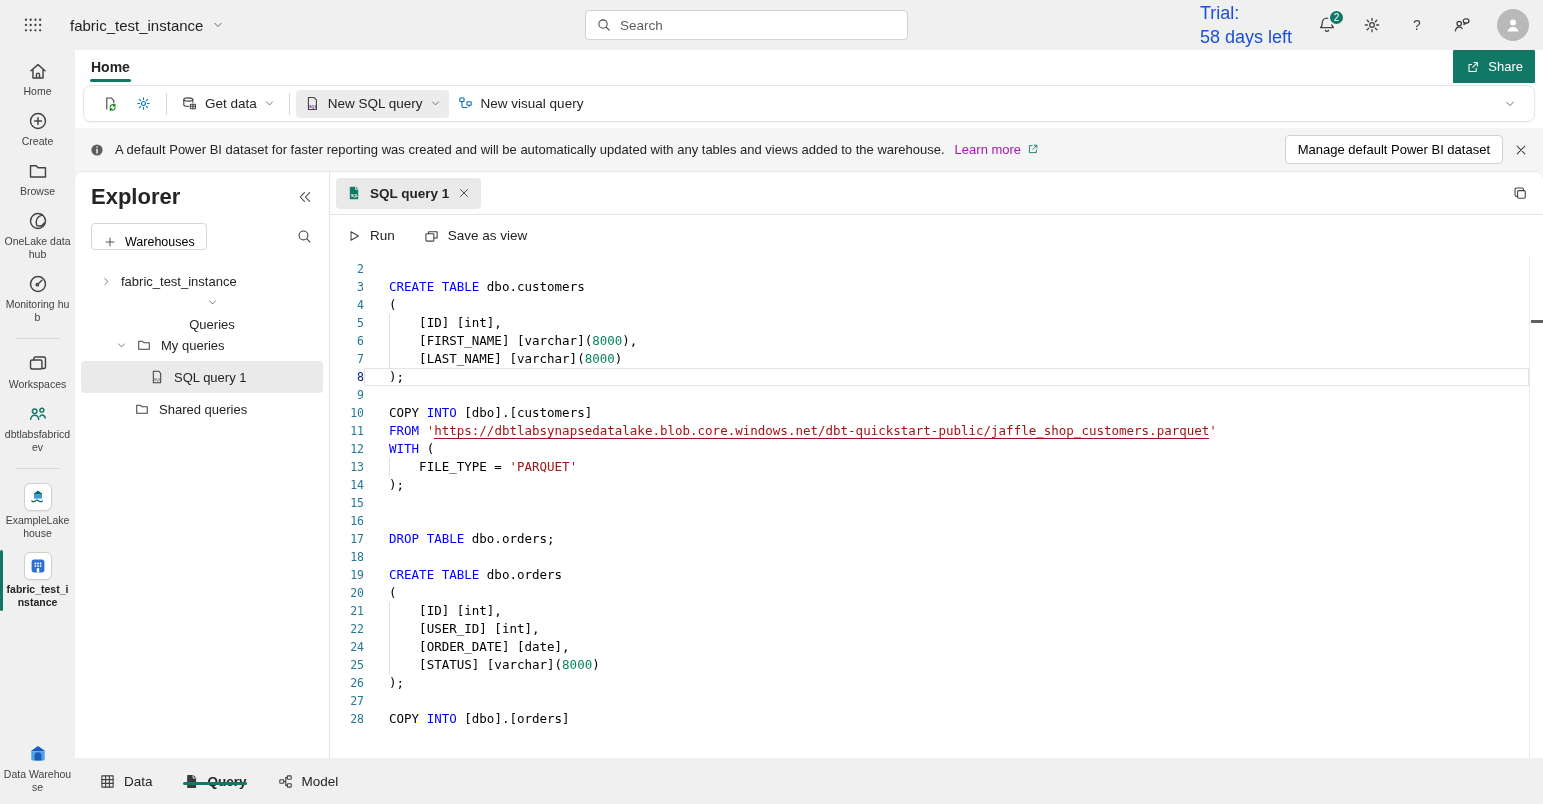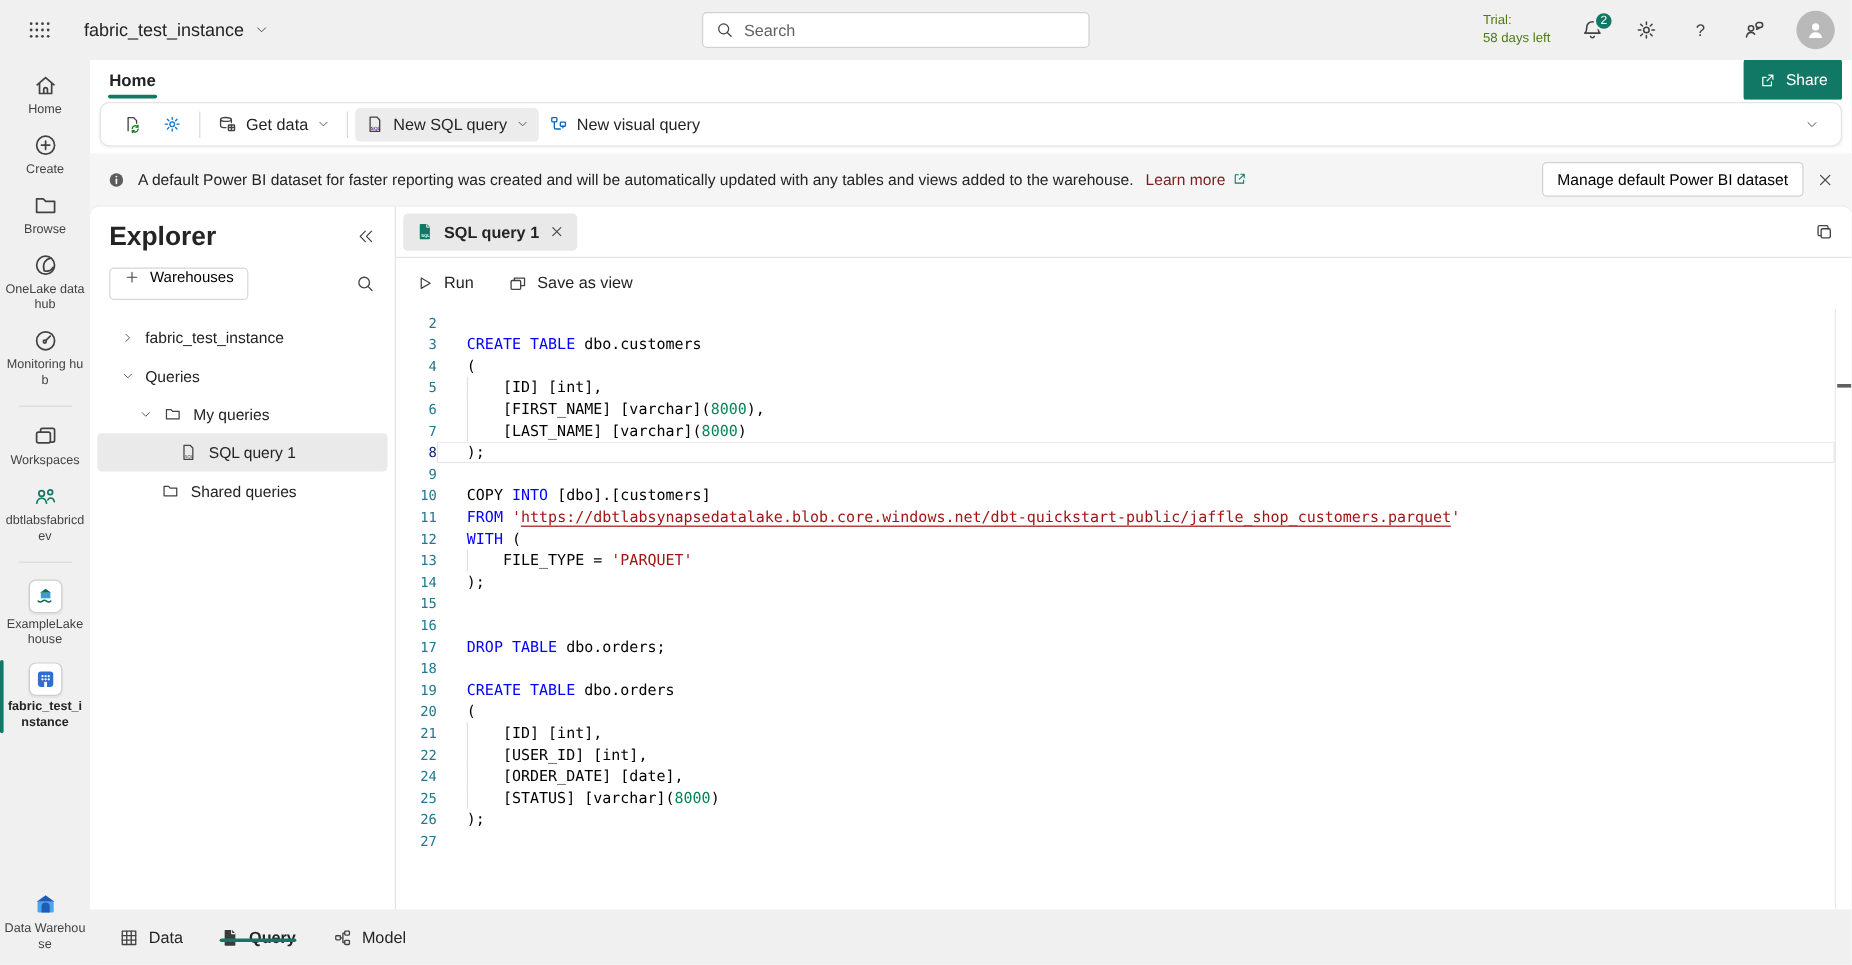--- a/index.html
+++ b/index.html
@@ -9,21 +9,21 @@
   .icon svg{display:block;width:18px;height:18px;stroke:#424242;fill:none;stroke-width:1.3;stroke-linecap:round;stroke-linejoin:round}
   .i22 svg{width:22px;height:22px}.i20 svg{width:20px;height:20px}.i17 svg{width:17px;height:17px}
   .i16 svg{width:16px;height:16px}.i14 svg{width:14px;height:14px}.i12 svg{width:12px;height:12px}.i11 svg{width:11px;height:11px}
   
   .topbar{height:50px;display:flex;align-items:center;position:relative;padding:0 14px 0 22px;background:#f0f0f0}
   .ws-title{margin-left:26px;display:flex;align-items:center;gap:9px;font-size:15px;cursor:pointer}
   .searchbox{position:absolute;left:585px;top:10px;width:323px;height:30px;background:#fff;border:1px solid #d1d1d1;border-radius:4px;display:flex;align-items:center;gap:8px;padding:0 10px}
   .searchbox input{border:none;outline:none;flex:1;font-family:inherit;font-size:13.5px;color:#242424;background:transparent}
   .searchbox input::placeholder{color:#616161}
   .top-right{margin-left:auto;display:flex;align-items:center;gap:25px}
-  .trial{font-size:11px;line-height:1.35;color:#4d7c0f;white-space:nowrap}
+  .trial{font-size:18px;line-height:1.35;color:#1d4ed8;white-space:nowrap}
   .bellwrap{position:relative}
   .badge{position:absolute;top:-6px;right:-8px;width:17px;height:17px;border-radius:50%;background:#117865;color:#fff;font-size:10px;display:flex;align-items:center;justify-content:center;border:2px solid #f0f0f0}
   .avatar{width:32px;height:32px;border-radius:50%;background:#b9b9b9;display:flex;align-items:center;justify-content:center}
   .avatar svg{width:20px;height:20px}
   
   .shell{display:flex;height:754px}
   .rail{width:75px;background:#f0f0f0;display:flex;flex-direction:column;align-items:center;padding-top:10px;flex:none}
   .rail-item{position:relative;width:75px;display:flex;flex-direction:column;align-items:center;gap:3px;margin-bottom:12px;cursor:pointer}
   .rail-item .lbl{font-size:10.5px;line-height:13px;color:#424242;text-align:center;max-width:68px;word-break:break-all}
   .rail-item.selected .lbl{font-weight:bold;color:#242424}
@@ -40,31 +40,31 @@
   .share-btn{margin-left:auto;background:#117865;color:#fff;border:none;border-radius:4px;height:37px;padding:0 12px;display:flex;align-items:center;gap:7px;font-size:13px;font-family:inherit;cursor:pointer}
   .share-btn svg{stroke:#fff;width:16px;height:16px}
   .ribbonrow{height:45px;background:#fff;padding:2px 8px 6px}
   .ribbon-card{height:37px;border:1px solid #e4e4e4;border-radius:8px;background:#fff;display:flex;align-items:center;padding:0 10px;box-shadow:0 1px 2px rgba(0,0,0,.05)}
   .rbtn{display:flex;align-items:center;gap:7px;font-size:13.5px;height:28px;padding:0 8px;border:none;border-radius:4px;background:transparent;font-family:inherit;color:#242424;cursor:pointer}
   .rbtn.gray{background:#ececec}
   .rdiv{width:1px;height:22px;background:#d9d9d9;margin:0 6px}
   .ribbon-end{margin-left:auto;margin-right:8px}
   
   .banner{height:43px;background:#f5f5f5;display:flex;align-items:center;gap:10px;padding:0 14px;font-size:13px}
-  .learn{color:#7f1d1d;display:inline-flex;align-items:flex-start;gap:5px;cursor:pointer;white-space:nowrap}
+  .learn{color:#a21caf;display:inline-flex;align-items:flex-start;gap:5px;cursor:pointer;white-space:nowrap}
   .learn svg{stroke:#117865;width:14px;height:14px}
   .manage-btn{margin-left:auto;border:1px solid #d1d1d1;background:#fff;border-radius:4px;height:29px;padding:0 12px;font-size:13px;font-family:inherit;cursor:pointer;white-space:nowrap}
   
   .content{flex:1;display:flex;background:#fff;border-top:1px solid #e6e6e6;border-radius:8px 8px 0 0;overflow:hidden;min-height:0}
   .explorer{width:255px;flex:none;border-right:1px solid #e3e3e3;display:flex;flex-direction:column;padding-top:12px}
   .exp-head{display:flex;align-items:center;padding:0 16px;margin-bottom:13px}
   .exp-title{font-size:22px;font-weight:bold}
   .exp-collapse{margin-left:auto;cursor:pointer}
   .exp-tools{display:flex;align-items:center;padding:0 16px;margin-bottom:15px}
-  .wh-btn{display:flex;align-items:flex-start;gap:8px;border:1px solid #d6d6d6;background:#fff;border-radius:4px;height:27px;padding:0 11px;font-size:12.5px;font-family:inherit;cursor:pointer}
+  .wh-btn{display:flex;align-items:flex-end;gap:8px;border:1px solid #d6d6d6;background:#fff;border-radius:4px;height:27px;padding:0 11px;font-size:12.5px;font-family:inherit;cursor:pointer}
   .exp-search{margin-left:auto;cursor:pointer}
   .tree-row{height:32px;display:flex;align-items:center;gap:9px;margin:0 6px;border-radius:4px;font-size:13px;cursor:pointer}
   .tree-row.selected{background:#eaeaea}
   .tree-row .icon svg{width:16px;height:16px}
   .tree-row .tchev svg{width:11px;height:11px}
   
   .editor{flex:1;display:flex;flex-direction:column;min-width:0}
   .qtabs{height:43px;display:flex;align-items:center;border-bottom:1px solid #e3e3e3;padding:0 14px 0 6px}
   .qtab{height:31px;background:#e9e9e9;border-radius:4px;display:flex;align-items:center;gap:8px;padding:0 10px;font-size:13.5px;font-weight:bold;cursor:pointer}
   .copybtn{margin-left:auto;cursor:pointer}
@@ -424,21 +424,21 @@
         </div>
         <div id="expTree">
             <div class="tree-row" style="padding-left: 20px;">
               <span class="icon tchev">
                 <svg viewBox="0 0 20 20" xmlns="http://www.w3.org/2000/svg">
                   <path d="M7 4.5 12.5 10 7 15.5"></path>
                 </svg>
               </span>
               <span>fabric_test_instance</span>
             </div>
-            <div class="tree-row" style="padding-left: 20px;">
+            <div class="tree-row" style="padding-left: 20px; flex-direction: column;">
               <span class="icon tchev">
                 <svg viewBox="0 0 20 20" xmlns="http://www.w3.org/2000/svg">
                   <path d="M4.5 7 10 12.5 15.5 7"></path>
                 </svg>
               </span>
               <span>Queries</span>
             </div>
             <div class="tree-row" style="padding-left: 35px;">
               <span class="icon tchev">
                 <svg viewBox="0 0 20 20" xmlns="http://www.w3.org/2000/svg">
@@ -609,20 +609,24 @@
               <span class="lc"><span class="tk-p">    [STATUS] [varchar](</span><span class="tk-n">8000</span><span class="tk-p">)</span></span>
             </div>
             <div class="line">
               <span class="ln">26</span>
               <span class="lc"><span class="tk-p">);</span></span>
             </div>
             <div class="line">
               <span class="ln">27</span>
               <span class="lc"></span>
             </div>
+            <div class="line">
+              <span class="ln">28</span>
+              <span class="lc"><span class="tk-p">COPY </span><span class="tk-k">INTO </span><span class="tk-p">[dbo].[orders]</span></span>
+            </div>
             <div class="ruler">
             <div class="mark"></div>
           </div>
         </div>
       </section>
     </div>
 
     <footer class="bottombar" id="bottomBar">
         <div class="btab">
           <div class="btab-inner">

